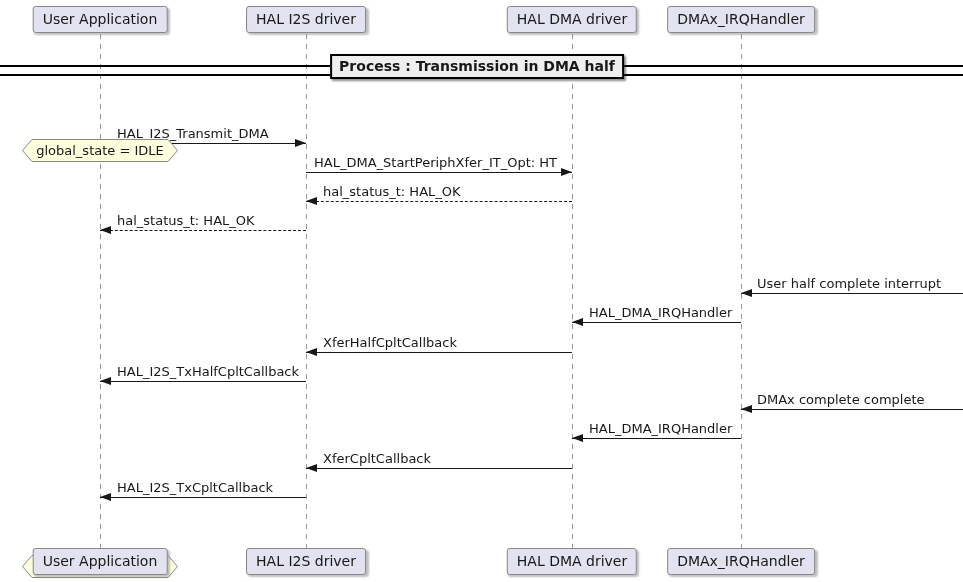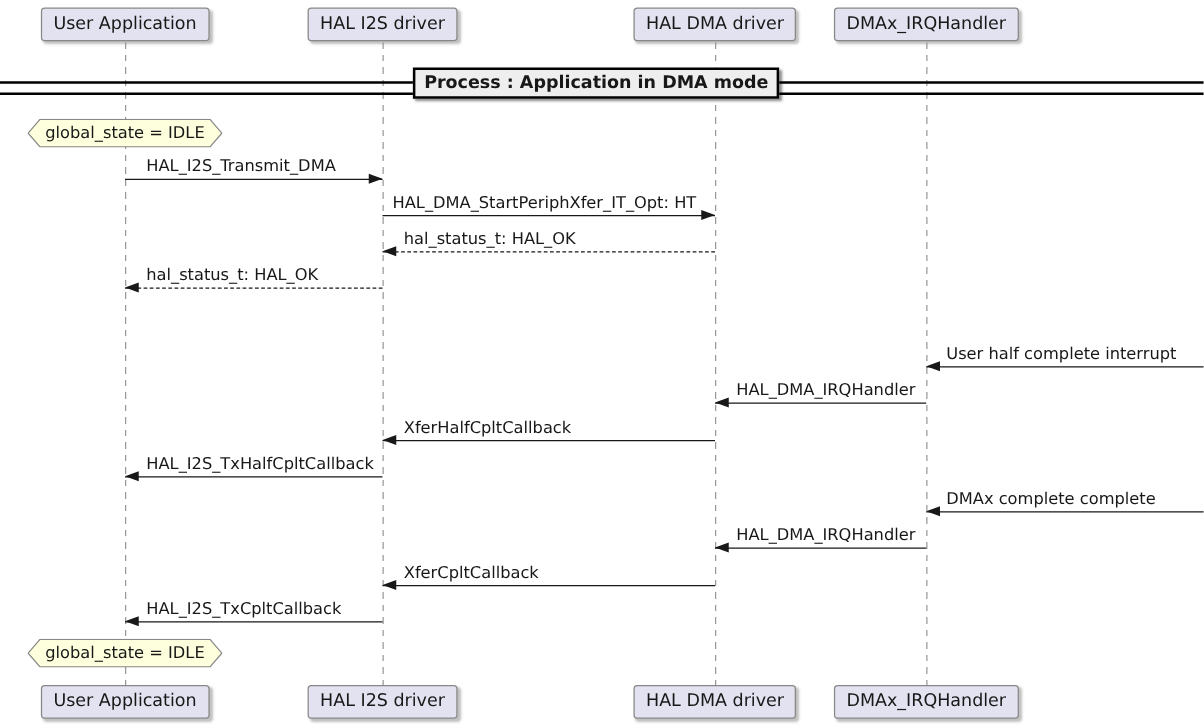--- a/index.html
+++ b/index.html
@@ -66,20 +66,21 @@
     line-height: 21px;
     padding: 0 7px;
     white-space: nowrap;
     z-index: 6;
   }
 
   
   .hexnote {
     position: absolute;
     z-index: 5;
+    margin-top: 44px;
   }
   .hexnote svg { position: absolute; left: 0; top: 0; }
   .hexnote .hexlabel {
     position: absolute;
     left: 0; right: 0; top: 0; bottom: 0;
     display: flex;
     align-items: center;
     justify-content: center;
     font-size: 13px;
     white-space: nowrap;
@@ -123,21 +124,21 @@
   <div class="lifeline" style="left:306px;"></div>
   <div class="lifeline" style="left:572px;"></div>
   <div class="lifeline" style="left:741px;"></div>
 
   <div class="participant top" style="left:100px;">User Application</div>
   <div class="participant top" style="left:306px;">HAL I2S driver</div>
   <div class="participant top" style="left:572px;">HAL DMA driver</div>
   <div class="participant top" style="left:741px;">DMAx_IRQHandler</div>
 
   <div class="divider-lines"></div>
-  <div class="divider-box">Process : Application in DMA mode</div>
+  <div class="divider-box">Process : Transmission in DMA half</div>
 
   <div class="hexnote" style="left:22px; top:95px; width:156px; height:23px;">
     <svg width="156" height="23" viewBox="0 0 156 23">
       <polygon points="10,0.5 146,0.5 155.5,11.5 146,22.5 10,22.5 0.5,11.5" fill="#FEFFDD" stroke="#888888" stroke-width="1"></polygon>
     </svg>
     <span class="hexlabel">global_state = IDLE</span>
   </div>
 
 
   <div class="hexnote" style="left:22px; top:511px; width:156px; height:23px;">

